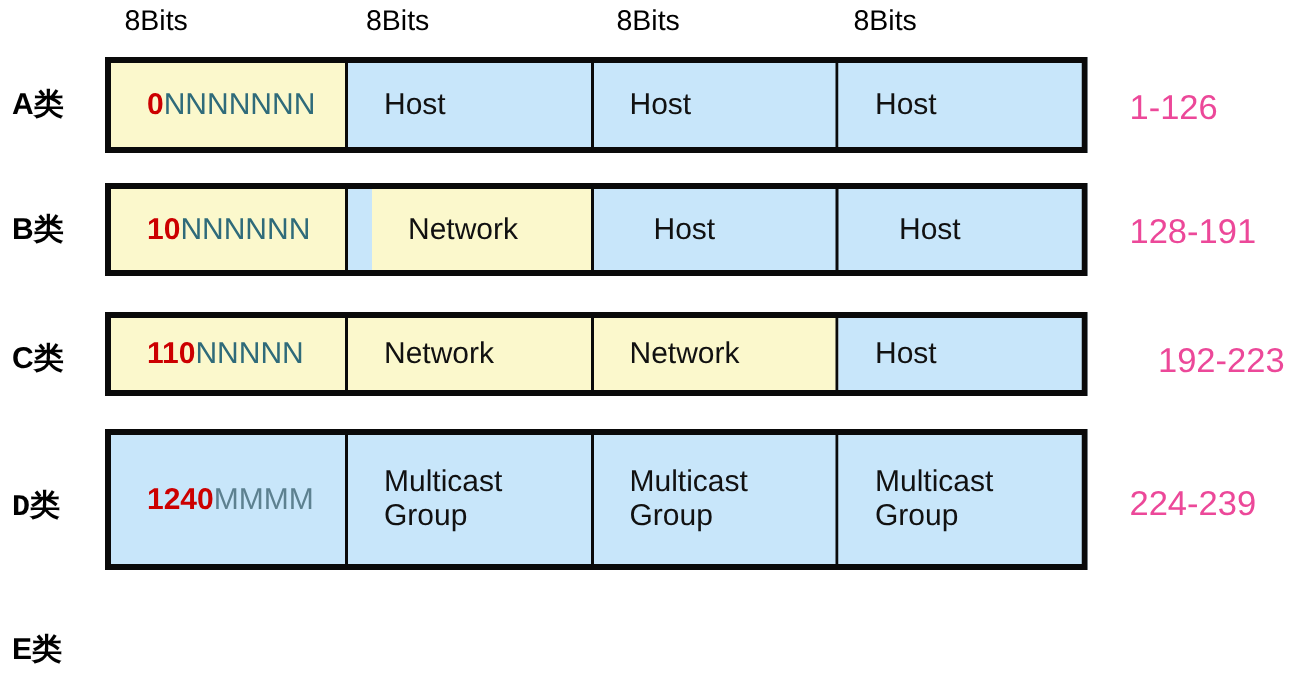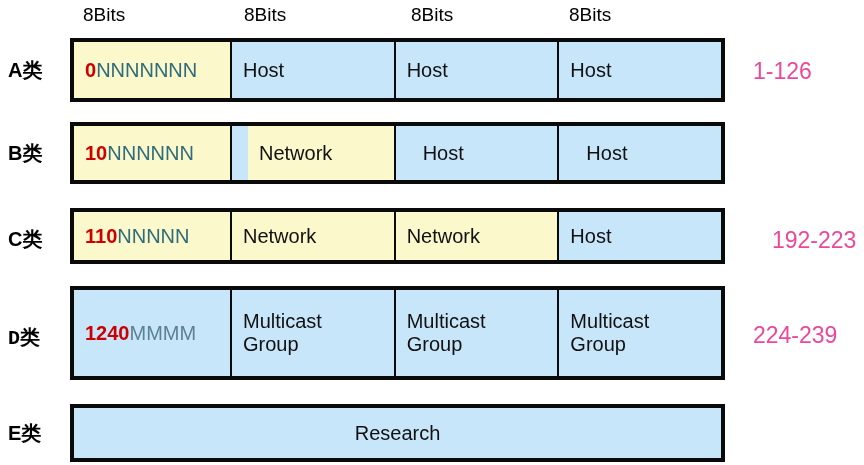--- a/index.html
+++ b/index.html
@@ -66,21 +66,21 @@
     background: #c8e6fa;
   }
 
   .cell {
     box-sizing: border-box;
     display: flex;
     align-items: center;
     font-size: 20px;
     line-height: 23px;
     color: #111;
-    padding-left: 11px;
+    padding-left: 24px;
     border-right: 2px solid #0a0a0a;
     overflow: hidden;
   }
   .cell:last-child { border-right: none; }
 
   .cell.yellow { background: #fbf8cc; }
   .cell.blue   { background: #c8e6fa; }
 
   
   .cell.c1 { width: 158px; flex: none; }
@@ -169,20 +169,21 @@
     <div class="cell c2 yellow">
         <span class="txt">Network</span>
       </div>
     <div class="cell c3 blue">
         <span class="txt">Host</span>
       </div>
     <div class="cell c4 blue">
         <span class="txt">Host</span>
       </div>
   </div>
+  <span class="range-label rng-b">128-191</span>
 
   <div class="row-box" id="row-c">
     <div class="cell c1 yellow">
       <span class="bitpat">
         <span class="pfx">110</span><span class="rest-n">NNNNN</span>
       </span>
     </div>
     <div class="cell c2 yellow">
         <span class="txt">Network</span>
       </div>
@@ -215,19 +216,14 @@
       </div>
     <div class="cell c4 blue">
         <span class="txt multiline">
           <span class="line">Multicast</span>
           <span class="line">Group</span>
         </span>
       </div>
   </div>
   <span class="range-label rng-d">224-239</span>
 
-  <div class="row-box" id="row-e">
-    <div class="cell full blue">
-        <span class="txt">Research</span>
-      </div>
-  </div>
 
 </div>
 
 </body></html>

